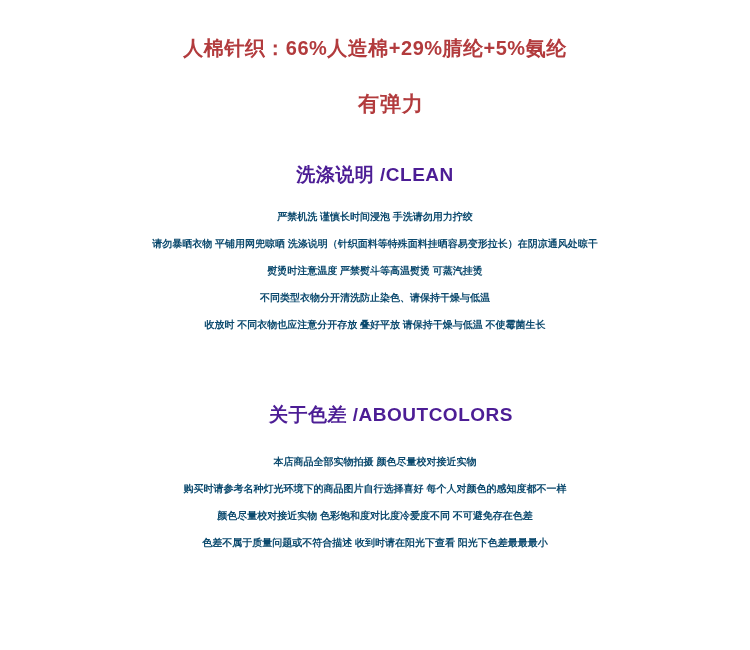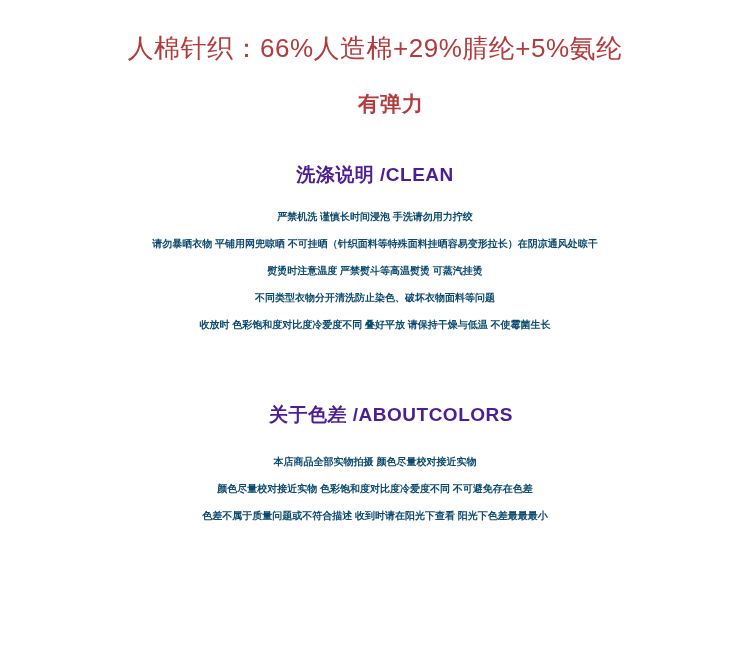--- a/index.html
+++ b/index.html
@@ -8,22 +8,22 @@
     position: relative;
     width: 750px;
     height: 650px;
     background: #ffffff;
     font-family: "Liberation Sans", "DejaVu Sans", sans-serif;
     text-align: center;
     overflow: hidden;
     padding-top: 36px;
   }
   .fabric-line {
-    font-size: 26px;
-    font-weight: normal;
+    font-size: 20px;
+    font-weight: bold;
     line-height: 24px;
     color: #b23b3d;
     letter-spacing: 0.5px;
   }
   .stretch-line {
     margin-top: 33px;
     font-size: 21px;
     font-weight: bold;
     line-height: 22px;
     color: #b23b3d;
@@ -56,27 +56,28 @@
 <div class="page">
 
   <div class="fabric-line">人棉针织：66%人造棉+29%腈纶+5%氨纶</div>
 
   <div class="stretch-line">有弹力</div>
 
   <div class="section-heading heading-wash">洗涤说明 /CLEAN</div>
 
   <ul class="note-list wash-list">
     <li>严禁机洗 谨慎长时间浸泡 手洗请勿用力拧绞</li>
-    <li>请勿暴晒衣物 平铺用网兜晾晒 不可挂晒（针织面料等特殊面料挂晒容易变形拉长）在阴凉通风处晾干</li>
+    <li>请勿暴晒衣物 平铺用网兜晾晒 洗涤说明（针织面料等特殊面料挂晒容易变形拉长）在阴凉通风处晾干</li>
     <li>熨烫时注意温度 严禁熨斗等高温熨烫 可蒸汽挂烫</li>
-    <li>不同类型衣物分开清洗防止染色、破坏衣物面料等问题</li>
-    <li>收放时 色彩饱和度对比度冷爱度不同 叠好平放 请保持干燥与低温 不使霉菌生长</li>
+    <li>不同类型衣物分开清洗防止染色、请保持干燥与低温</li>
+    <li>收放时 不同衣物也应注意分开存放 叠好平放 请保持干燥与低温 不使霉菌生长</li>
   </ul>
 
   <div class="section-heading heading-colors">关于色差 /ABOUTCOLORS</div>
 
   <ul class="note-list color-list">
     <li>本店商品全部实物拍摄 颜色尽量校对接近实物</li>
+    <li>购买时请参考名种灯光环境下的商品图片自行选择喜好 每个人对颜色的感知度都不一样</li>
     <li>颜色尽量校对接近实物 色彩饱和度对比度冷爱度不同 不可避免存在色差</li>
     <li>色差不属于质量问题或不符合描述 收到时请在阳光下查看 阳光下色差最最最小</li>
   </ul>
 
 </div>
 
 </body></html>

